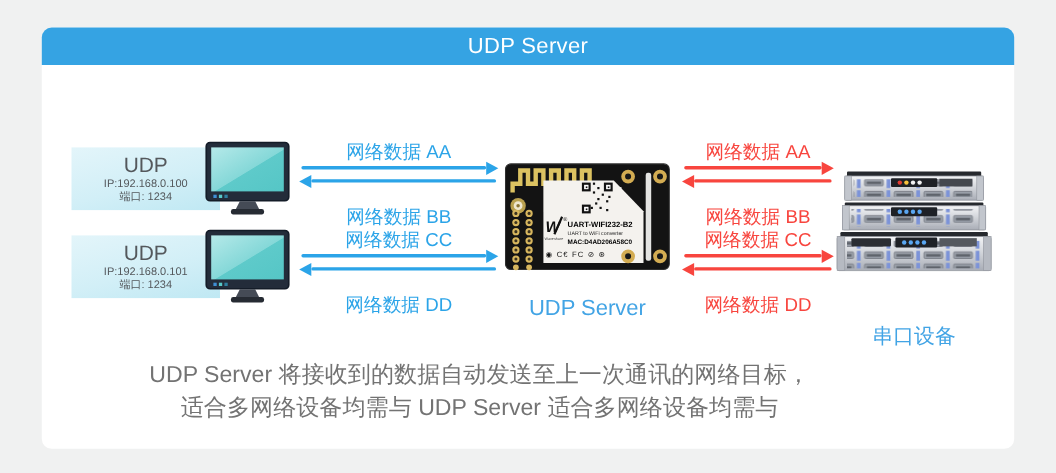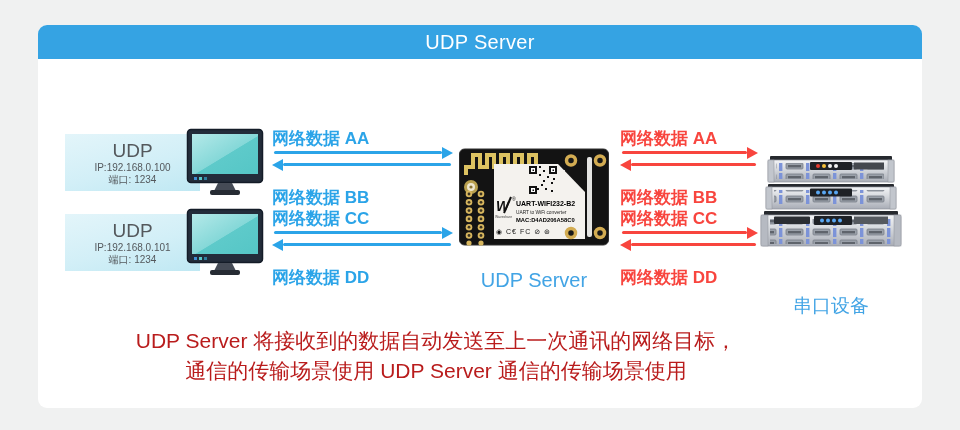--- a/index.html
+++ b/index.html
@@ -25,22 +25,22 @@
     color:#54585c; text-align:center;
     display:flex; flex-direction:column; justify-content:center;
     line-height:1.22;
   }
   .client-proto { font-size:19px; }
   .client-ip, .client-port { font-size:10px; }
   .link-group { position:absolute; height:62px; }
   .link-group.blue { color:#2ba4e8; }
   .link-group.red  { color:#f8453e; }
   .lg-top, .lg-bottom {
-    position:absolute; left:0; width:100%; 
-    font-size:17px; white-space:nowrap;font-weight:bold;
+    position:absolute; left:0; width:100%; text-align:center;
+    font-size:17px; white-space:nowrap;
   }
   .lg-top { top:0; }
   .lg-bottom { top:59px; }
   .shaft {
     position:absolute; height:3px; border-radius:1.5px;
     background:currentColor;
   }
   .shaft.fwd { top:24px; left:2px; right:11px; }
   .shaft.bwd { top:36px; left:11px; right:2px; }
   .shaft.fwd::after {
@@ -56,21 +56,21 @@
     border-top:6px solid transparent; border-bottom:6px solid transparent;
   }
   .caption {
     position:absolute; text-align:center; white-space:nowrap;
     color:#42a4e5;
   }
   .caption.module-cap { left:459px; width:150px; top:269px; font-size:20px; }
   .caption.rack-cap   { left:758px; width:146px; top:267px; font-size:19px;margin-top:26px; }
   .desc {
     position:absolute; left:38px; width:796px; top:326px;
-    text-align:center; font-size:21px; line-height:30px; color:#b91c1c;
+    text-align:center; font-size:21px; line-height:30px; color:#737373;
   }
 </style>
 </head>
 <body>
 
 <div class="stage">
 
   <div class="card"></div>
   <div class="card-header">
     <span>UDP Server</span>
@@ -285,16 +285,16 @@
       <circle cx="64" cy="70.5" r="2" fill="#5aa7f2"></circle>
       <circle cx="70" cy="70.5" r="2" fill="#5aa7f2"></circle>
       <circle cx="76" cy="70.5" r="2" fill="#5aa7f2"></circle>
       <circle cx="82" cy="70.5" r="2" fill="#5aa7f2"></circle>
     </g>
   </svg>
   <div class="caption rack-cap">串口设备</div>
 
   <div class="desc">
     <div>UDP Server 将接收到的数据自动发送至上一次通讯的网络目标，</div>
-    <div>通信的传输场景使用 UDP Server 通信的传输场景使用</div>
+    <div>适合多网络设备均需与 UDP Server 适合多网络设备均需与</div>
   </div>
 
 </div>
 
 </body></html>

